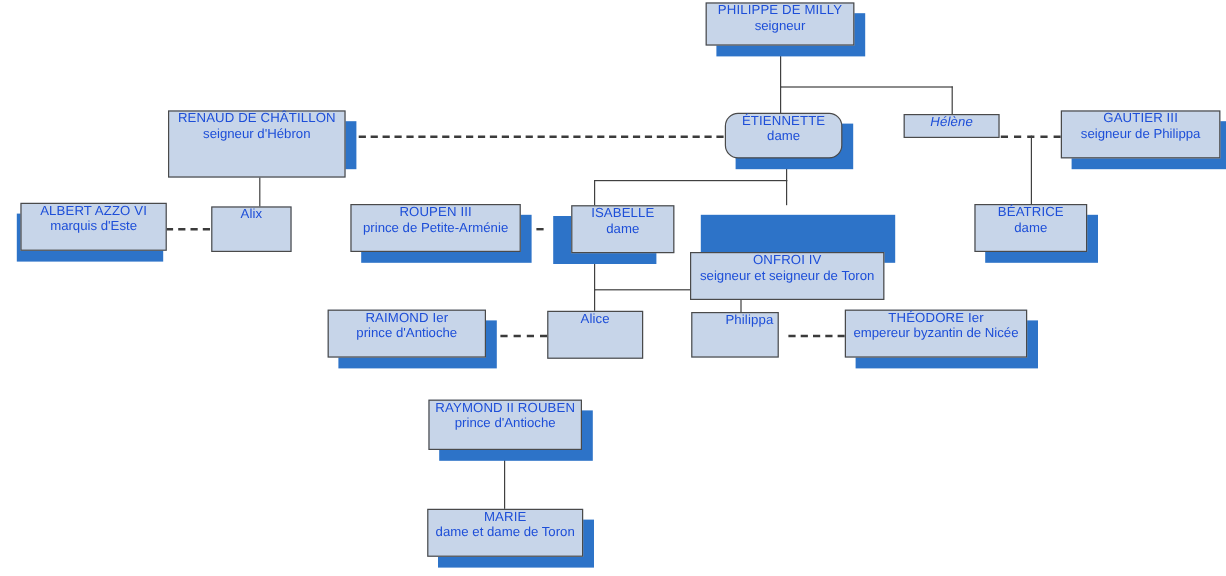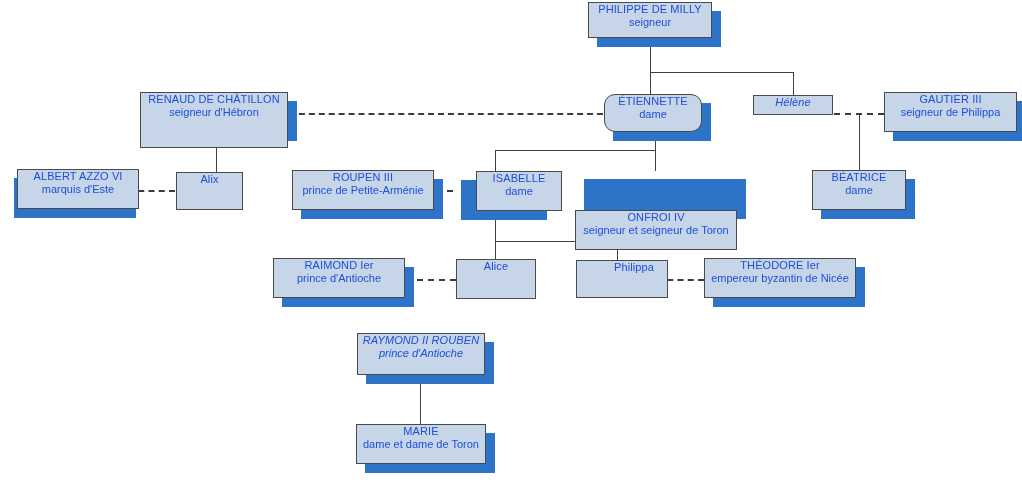--- a/index.html
+++ b/index.html
@@ -155,30 +155,30 @@
         <div class="ttl">dame</div>
       </div>
       <div class="shadow" style="left: 282px; top: 267px; width: 132px; height: 40px;"></div>
       <div class="node" style="left: 273px; top: 258px; width: 132px; height: 40px;">
         <div class="nm">RAIMOND Ier</div>
         <div class="ttl">prince d'Antioche</div>
       </div>
       <div class="node" style="left: 456px; top: 259px; width: 80px; height: 40px;">
         <div class="nm">Alice</div>
       </div>
-      <div class="node" style="left: 576px; top: 260px; width: 92px; height: 38px; padding-left: 24px;">
+      <div class="node" style="left: 576px; top: 260px; width: 73px; height: 38px; padding-left: 24px;">
         <div class="nm">Philippa</div>
       </div>
       <div class="shadow" style="left: 713px; top: 267px; width: 152px; height: 40px;"></div>
       <div class="node" style="left: 704px; top: 258px; width: 152px; height: 40px;">
         <div class="nm">THÉODORE Ier</div>
         <div class="ttl">empereur byzantin de Nicée</div>
       </div>
       <div class="shadow" style="left: 366px; top: 342px; width: 128px; height: 42px;"></div>
-      <div class="node" style="left: 357px; top: 333px; width: 128px; height: 42px; font-style: italic;">
+      <div class="node" style="left: 357px; top: 333px; width: 128px; height: 42px;">
         <div class="nm">RAYMOND II ROUBEN</div>
         <div class="ttl">prince d'Antioche</div>
       </div>
       <div class="shadow" style="left: 365px; top: 433px; width: 130px; height: 40px;"></div>
       <div class="node" style="left: 356px; top: 424px; width: 130px; height: 40px;">
         <div class="nm">MARIE</div>
         <div class="ttl">dame et dame de Toron</div>
       </div>
     </div>
 

